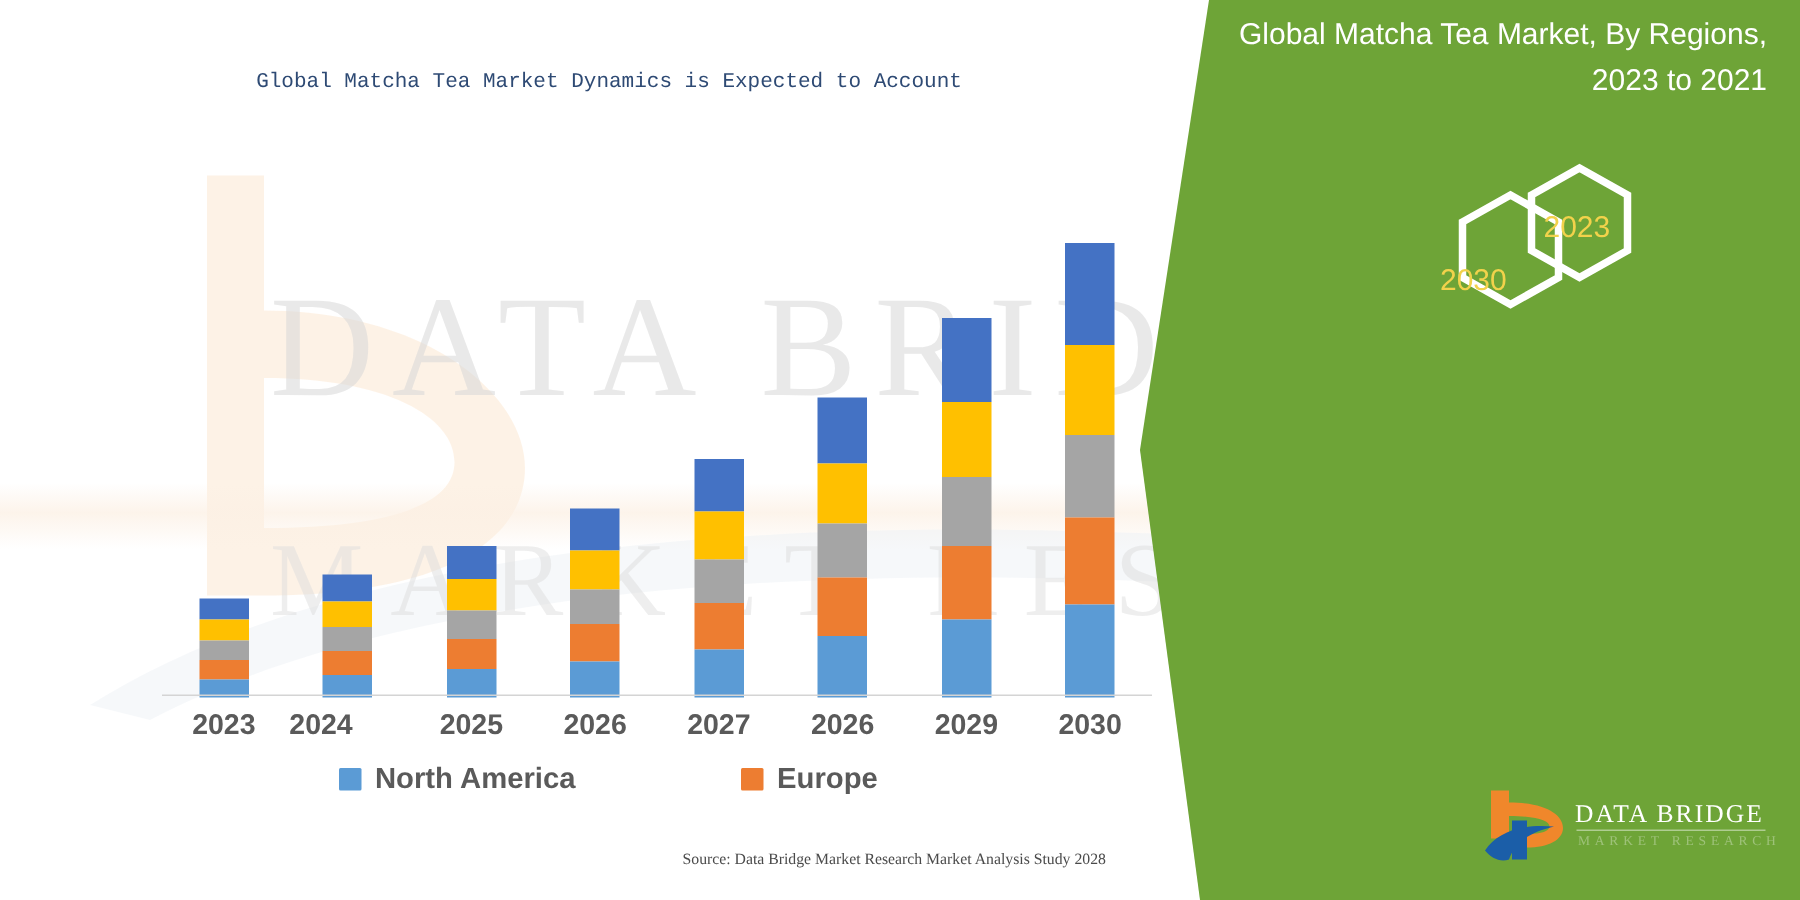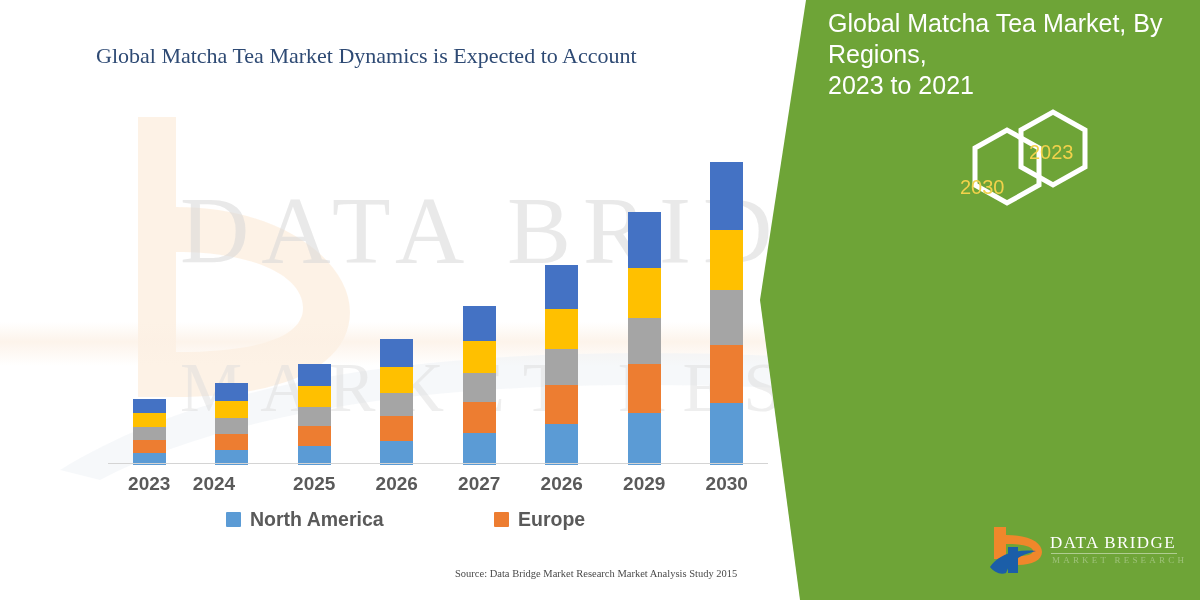--- a/index.html
+++ b/index.html
@@ -56,24 +56,25 @@
     position: absolute; left: 60px; top: 330px;
     width: 760px; height: 150px;
     opacity: 0.5;
   }
 
   
   .chart-title {
     position: absolute;
     left: 96px; top: 40px;
     width: 620px;
-    font-size: 22px;
+    text-align: center;
+    font-size: 14px;
     line-height: 31px;
     color: #2e4a74;
-    font-family: Liberation Serif, serif;
+    font-family: Liberation Mono, monospace;
   }
 
   .plot {
     position: absolute;
     left: 108px; top: 140px;
     width: 660px; height: 325px;
   }
   .axis-line {
     position: absolute;
     left: 108px; top: 463px;
@@ -140,25 +141,25 @@
 
   
   .green-panel {
     position: absolute;
     left: 0; top: 0; width: 1200px; height: 600px;
     background: #6EA437;
     clip-path: polygon(806px 0, 1200px 0, 1200px 600px, 800px 600px, 760px 300px);
   }
   .panel-title {
     position: absolute;
-    right: 16px; top: 8px;
+    right: 22px; top: 8px;
     width: 356px;
-    text-align: left;
+    text-align: right;
     color: #ffffff;
-    font-size: 25px;
+    font-size: 20px;
     line-height: 31px;
     font-family: "Liberation Sans", sans-serif;
   }
 
   .hexes { position: absolute; left: 925px; top: 108px; width: 185px; height: 115px; }
   .hex-label {
     position: absolute;
     color: #F2D24B;
     font-size: 20px;
     font-family: "Liberation Sans", sans-serif;
@@ -296,21 +297,21 @@
       <div class="legend-item" style="left: 118px;">
         <span class="legend-swatch" style="background: rgb(91, 155, 213);"></span>
         <span class="legend-label">North America</span>
       </div>
       <div class="legend-item" style="left: 386px;">
         <span class="legend-swatch" style="background: rgb(237, 125, 49);"></span>
         <span class="legend-label">Europe</span>
       </div>
     </div>
 
-  <div class="footer-right">Source: Data Bridge Market Research  Market Analysis Study 2015</div>
+  <div class="footer-right">Source: Data Bridge Market Research  Market Analysis Study 2028</div>
 
   <div class="green-panel"></div>
 
   <div class="panel-title">
     <span>Global Matcha Tea Market, By Regions,</span><br>
     <span>2023 to 2021</span>
   </div>
 
   <div class="hexes">
     <svg width="185" height="115" viewBox="0 0 185 115">

